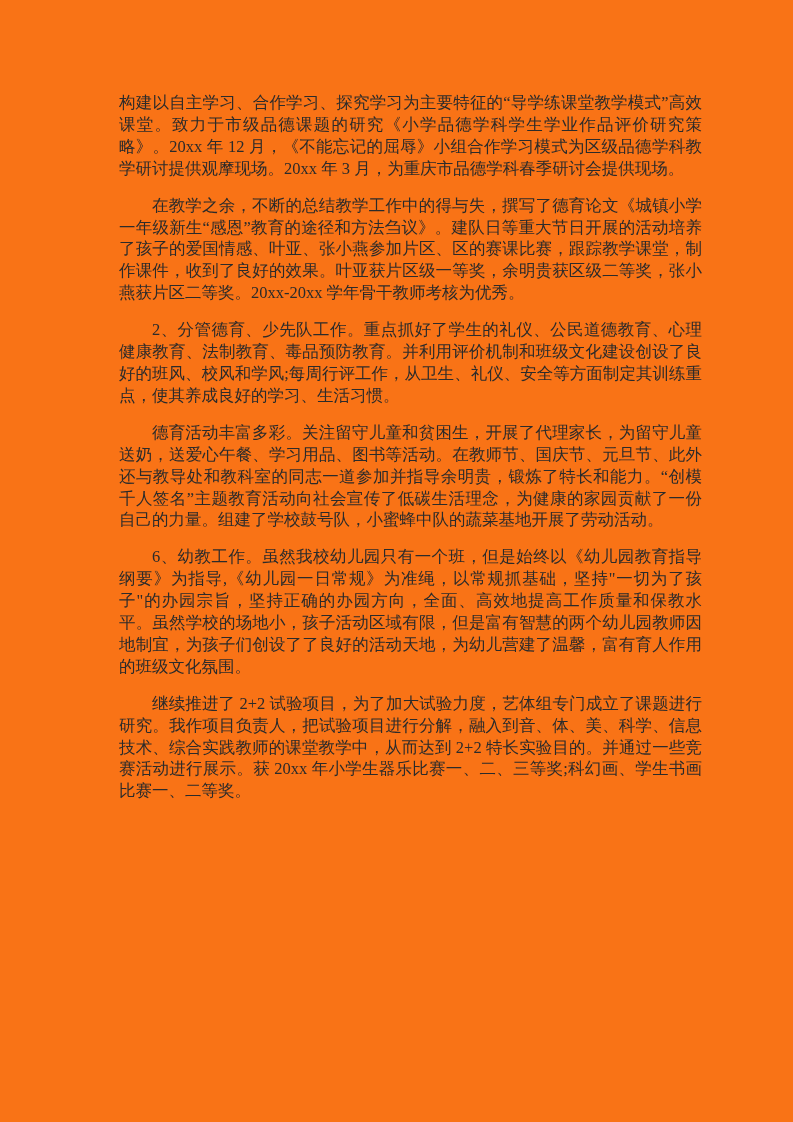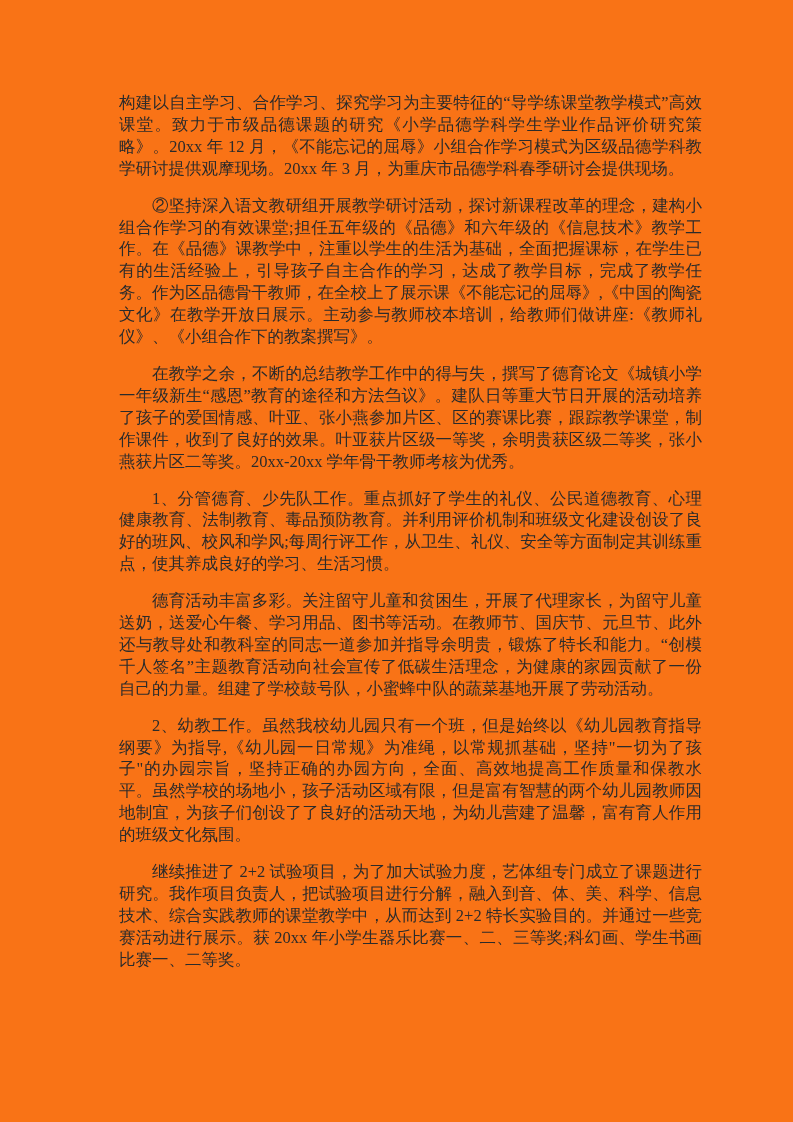--- a/index.html
+++ b/index.html
@@ -41,20 +41,19 @@
     margin-top: 0;
     text-indent: 0;
   }
 </style>
 </head>
 <body style="background: rgb(255, 255, 255);">
 
 <div class="page">
   <div class="content" style="color: rgb(43, 43, 43);">
     <p class="first">构建以自主学习、合作学习、探究学习为主要特征的“导学练课堂教学模式”高效课堂。致力于市级品德课题的研究《小学品德学科学生学业作品评价研究策略》。20xx 年 12 月，《不能忘记的屈辱》小组合作学习模式为区级品德学科教学研讨提供观摩现场。20xx 年 3 月，为重庆市品德学科春季研讨会提供现场。</p>
-    <p>②坚持深入语文教研组开展教学研讨活动，探讨新课程改革的理念，建构小组合作学习的有效课堂;担任五年级的《品德》和六年级的《信息技术》教学工作。在《品德》课教学中，注重以学生的生活为基础，全面把握课标，在学生已有的生活经验上，引导孩子自主合作的学习，达成了教学目标，完成了教学任务。作为区品德骨干教师，在全校上了展示课《不能忘记的屈辱》,《中国的陶瓷文化》在教学开放日展示。主动参与教师校本培训，给教师们做讲座:《教师礼仪》、《小组合作下的教案撰写》。</p>
     <p>在教学之余，不断的总结教学工作中的得与失，撰写了德育论文《城镇小学一年级新生“感恩”教育的途径和方法刍议》。建队日等重大节日开展的活动培养了孩子的爱国情感、叶亚、张小燕参加片区、区的赛课比赛，跟踪教学课堂，制作课件，收到了良好的效果。叶亚获片区级一等奖，余明贵获区级二等奖，张小燕获片区二等奖。20xx-20xx 学年骨干教师考核为优秀。</p>
-    <p>1、分管德育、少先队工作。重点抓好了学生的礼仪、公民道德教育、心理健康教育、法制教育、毒品预防教育。并利用评价机制和班级文化建设创设了良好的班风、校风和学风;每周行评工作，从卫生、礼仪、安全等方面制定其训练重点，使其养成良好的学习、生活习惯。</p>
+    <p>2、分管德育、少先队工作。重点抓好了学生的礼仪、公民道德教育、心理健康教育、法制教育、毒品预防教育。并利用评价机制和班级文化建设创设了良好的班风、校风和学风;每周行评工作，从卫生、礼仪、安全等方面制定其训练重点，使其养成良好的学习、生活习惯。</p>
     <p>德育活动丰富多彩。关注留守儿童和贫困生，开展了代理家长，为留守儿童送奶，送爱心午餐、学习用品、图书等活动。在教师节、国庆节、元旦节、此外还与教导处和教科室的同志一道参加并指导余明贵，锻炼了特长和能力。“创模千人签名”主题教育活动向社会宣传了低碳生活理念，为健康的家园贡献了一份自己的力量。组建了学校鼓号队，小蜜蜂中队的蔬菜基地开展了劳动活动。</p>
-    <p>2、幼教工作。虽然我校幼儿园只有一个班，但是始终以《幼儿园教育指导纲要》为指导,《幼儿园一日常规》为准绳，以常规抓基础，坚持"一切为了孩子"的办园宗旨，坚持正确的办园方向，全面、高效地提高工作质量和保教水平。虽然学校的场地小，孩子活动区域有限，但是富有智慧的两个幼儿园教师因地制宜，为孩子们创设了了良好的活动天地，为幼儿营建了温馨，富有育人作用的班级文化氛围。</p>
+    <p>6、幼教工作。虽然我校幼儿园只有一个班，但是始终以《幼儿园教育指导纲要》为指导,《幼儿园一日常规》为准绳，以常规抓基础，坚持"一切为了孩子"的办园宗旨，坚持正确的办园方向，全面、高效地提高工作质量和保教水平。虽然学校的场地小，孩子活动区域有限，但是富有智慧的两个幼儿园教师因地制宜，为孩子们创设了了良好的活动天地，为幼儿营建了温馨，富有育人作用的班级文化氛围。</p>
     <p>继续推进了 2+2 试验项目，为了加大试验力度，艺体组专门成立了课题进行研究。我作项目负责人，把试验项目进行分解，融入到音、体、美、科学、信息技术、综合实践教师的课堂教学中，从而达到 2+2 特长实验目的。并通过一些竞赛活动进行展示。获 20xx 年小学生器乐比赛一、二、三等奖;科幻画、学生书画比赛一、二等奖。</p>
   </div>
 </div>
 
 </body></html>

